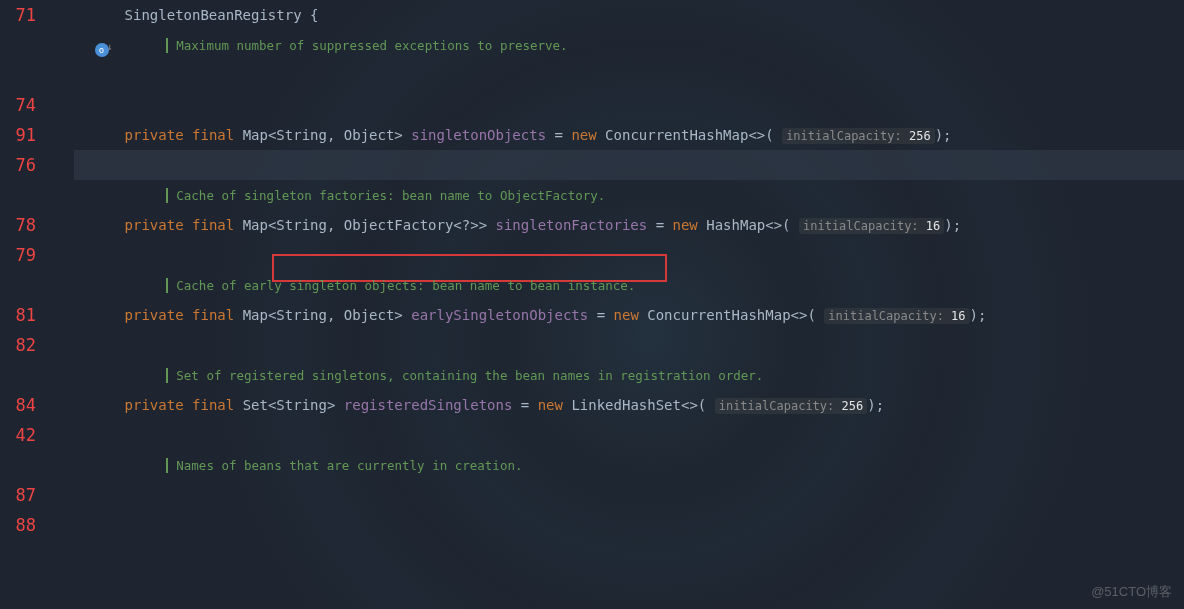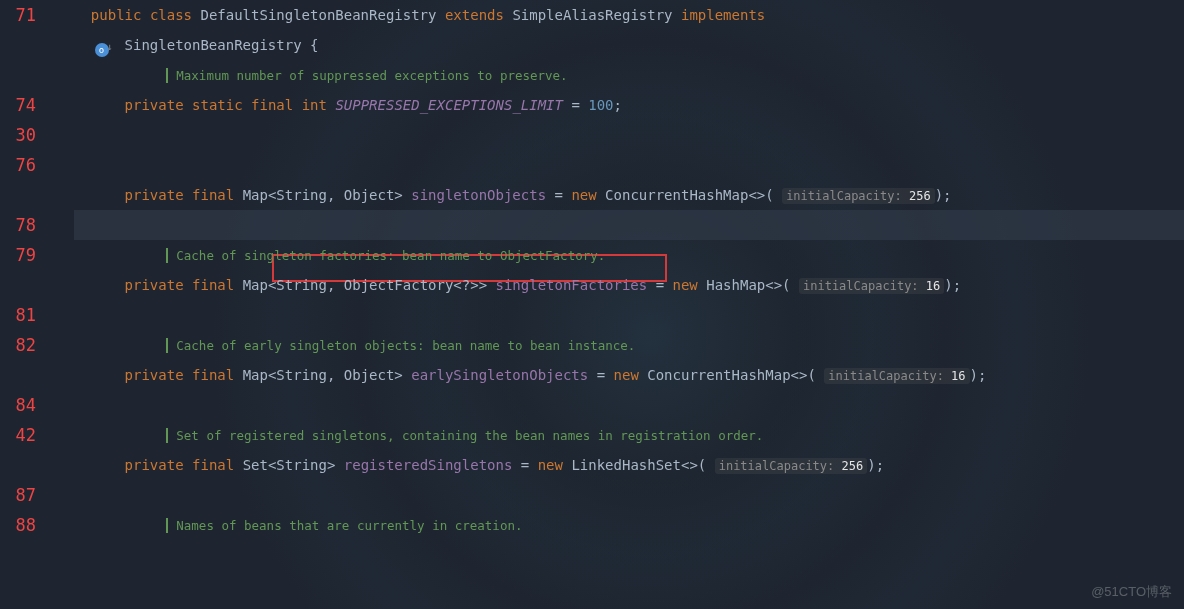--- a/index.html
+++ b/index.html
@@ -100,21 +100,21 @@
 <body>
 <div class="bg-swirl"></div>
 
 <div class="editor">
 
   <div class="gutter">
     <div class="line">71</div>
     <div class="line"></div>
     <div class="line"></div>
     <div class="line">74</div>
-    <div class="line">30</div>
+    <div class="line">91</div>
     <div class="line">76</div>
     <div class="line"></div>
     <div class="line">78</div>
     <div class="line current">79</div>
     <div class="line"></div>
     <div class="line">81</div>
     <div class="line">82</div>
     <div class="line"></div>
     <div class="line">84</div>
     <div class="line">42</div>
@@ -143,27 +143,25 @@
       <div class="line"></div>
       <div class="line"></div>
       <div class="line"></div>
       <div class="line"></div>
       <div class="line"></div>
       <div class="line"></div>
   </div>
 
   <div class="code-area">
 
-    <div class="line">  <span class="kw">public</span> <span class="kw">class</span> <span class="type">DefaultSingletonBeanRegistry</span> <span class="kw">extends</span> <span class="type">SimpleAliasRegistry</span> <span class="kw">implements</span></div>
 
     <div class="line">      <span class="type">SingletonBeanRegistry</span><span> {</span></div>
 
     <div class="line">          <span class="comment-bar">Maximum number of suppressed exceptions to preserve.</span></div>
 
-    <div class="line">      <span class="kw">private</span> <span class="kw">static</span> <span class="kw">final</span> <span class="kw">int</span> <span class="ident italic" style="color:#9876aa;font-style:italic">SUPPRESSED_EXCEPTIONS_LIMIT</span><span> = </span><span class="num">100</span><span>;</span></div>
 
     <div class="line"></div>
     <div class="line"></div>
 
 
     <div class="line">      <span class="kw">private</span> <span class="kw">final</span> <span class="type">Map&lt;String, Object&gt;</span> <span class="ident">singletonObjects</span><span> = </span><span class="kw">new</span> <span class="type">ConcurrentHashMap&lt;&gt;(</span> <span class="hint"><span>initialCapacity:</span> <span class="hintnum">256</span></span><span>);</span></div>
 
     <div class="line current"></div>
 
     <div class="line">          <span class="comment-bar">Cache of singleton factories: bean name to ObjectFactory.</span></div>

